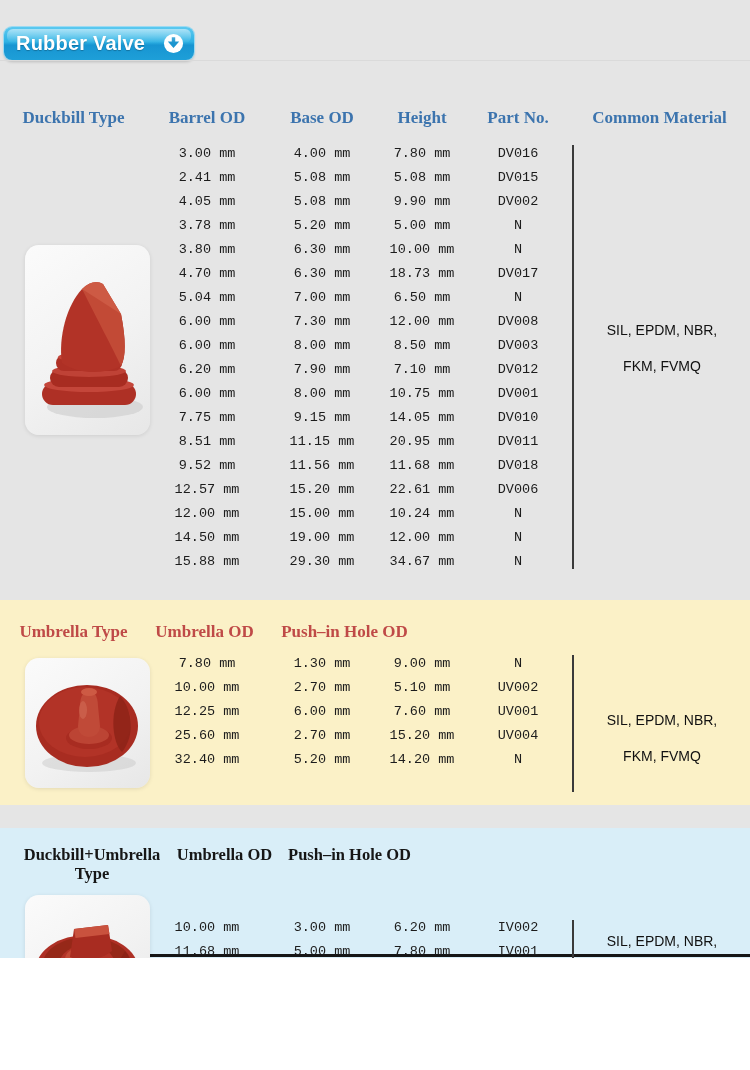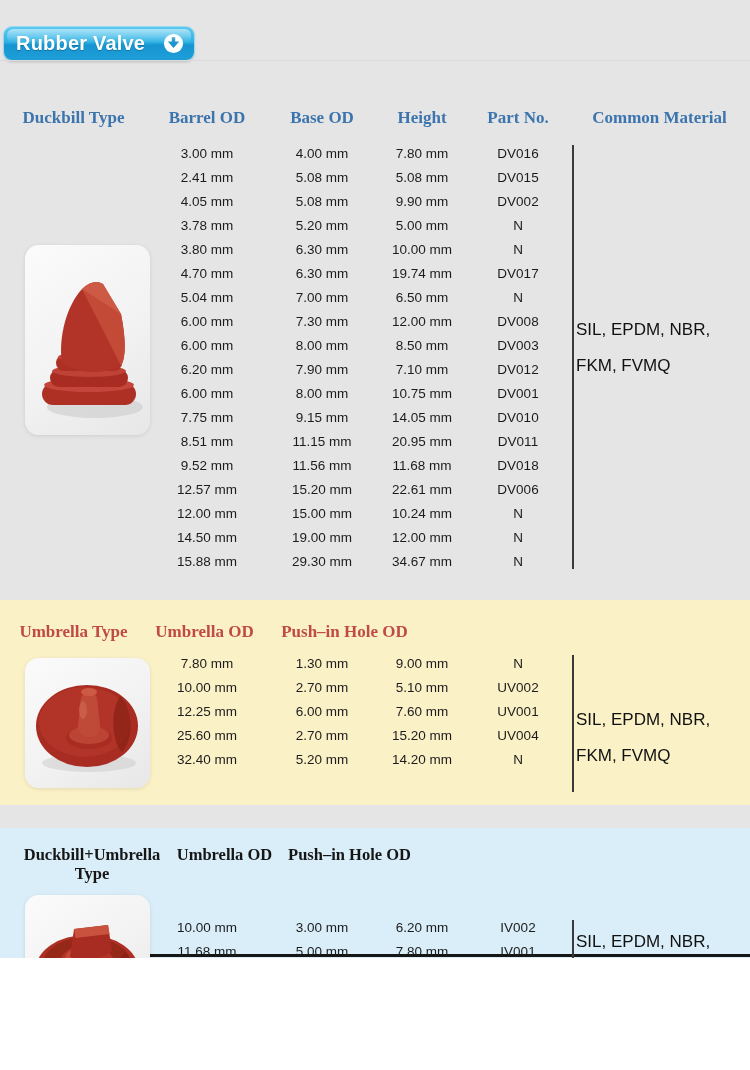--- a/index.html
+++ b/index.html
@@ -20,27 +20,27 @@
   .bg-blue{position:absolute;left:0;top:828px;width:750px;height:210px;background:#d9eef8;}
   
   .hdr{position:absolute;left:0;width:750px;display:grid;z-index:2;}
   .hcell{text-align:center;font-family:"Liberation Serif",serif;font-weight:bold;font-size:17px;line-height:1.15;}
   .hdr1{top:108px;grid-template-columns:147px 120px 110px 90px 102px 181px;color:#3c74ae;}
   .hdr2{top:622px;grid-template-columns:147px 115px 165px;color:#bf4a47;}
   .hdr3{top:845px;grid-template-columns:160px 105px 145px;color:#161616;align-items:start;margin-left:12px;}
   .hdr3 .hcell{font-size:16.5px;line-height:19px;}
   
   .rows{position:absolute;left:147px;z-index:2;}
-  .row{display:grid;grid-template-columns:120px 110px 90px 102px;height:24px;align-items:center;}
+  .row{display:grid;grid-template-columns:120px 110px 90px 102px;height:24px;align-items:center;font-family:Liberation Mono, monospace;}
   .cell{text-align:center;font-size:13.5px;color:#1c1c1c;}
   .rows1{top:141px;} .rows2{top:651px;} .rows3{top:915px;}
   
   .vdiv{position:absolute;left:572px;width:1.5px;background:#3a3a3a;z-index:2;}
   .vdiv1{top:145px;height:424px;} .vdiv2{top:655px;height:137px;} .vdiv3{top:920px;height:64px;}
-  .mat{position:absolute;left:576px;width:172px;font-size:17px;color:#111;z-index:2;}
+  .mat{position:absolute;left:576px;width:172px;text-align:center;font-size:14px;color:#111;z-index:2;}
   .mat1{top:312px;line-height:36px;} .mat2{top:702px;line-height:36px;} .mat3{top:926px;line-height:31px;}
   
   .card{position:absolute;left:25px;width:125px;border-radius:14px;overflow:hidden;z-index:2;
         background:linear-gradient(145deg,#fbfbfb 0%,#f2f2f2 55%,#e7e7e7 100%);
         box-shadow:0 1px 4px rgba(0,0,0,.10);}
   .card1{top:245px;height:190px;} .card2{top:658px;height:130px;} .card3{top:895px;height:127px;}
   .card svg{display:block;}
   .bottom-line{position:absolute;left:115px;right:0;bottom:1px;height:3px;background:#161616;}
 </style>
 </head>
@@ -113,21 +113,21 @@
       </div>
     <div class="row">
         <div class="cell">3.80 mm</div>
         <div class="cell">6.30 mm</div>
         <div class="cell">10.00 mm</div>
         <div class="cell">N</div>
       </div>
     <div class="row">
         <div class="cell">4.70 mm</div>
         <div class="cell">6.30 mm</div>
-        <div class="cell">19.74 mm</div>
+        <div class="cell">18.73 mm</div>
         <div class="cell">DV017</div>
       </div>
     <div class="row">
         <div class="cell">5.04 mm</div>
         <div class="cell">7.00 mm</div>
         <div class="cell">6.50 mm</div>
         <div class="cell">N</div>
       </div>
     <div class="row">
         <div class="cell">6.00 mm</div>

